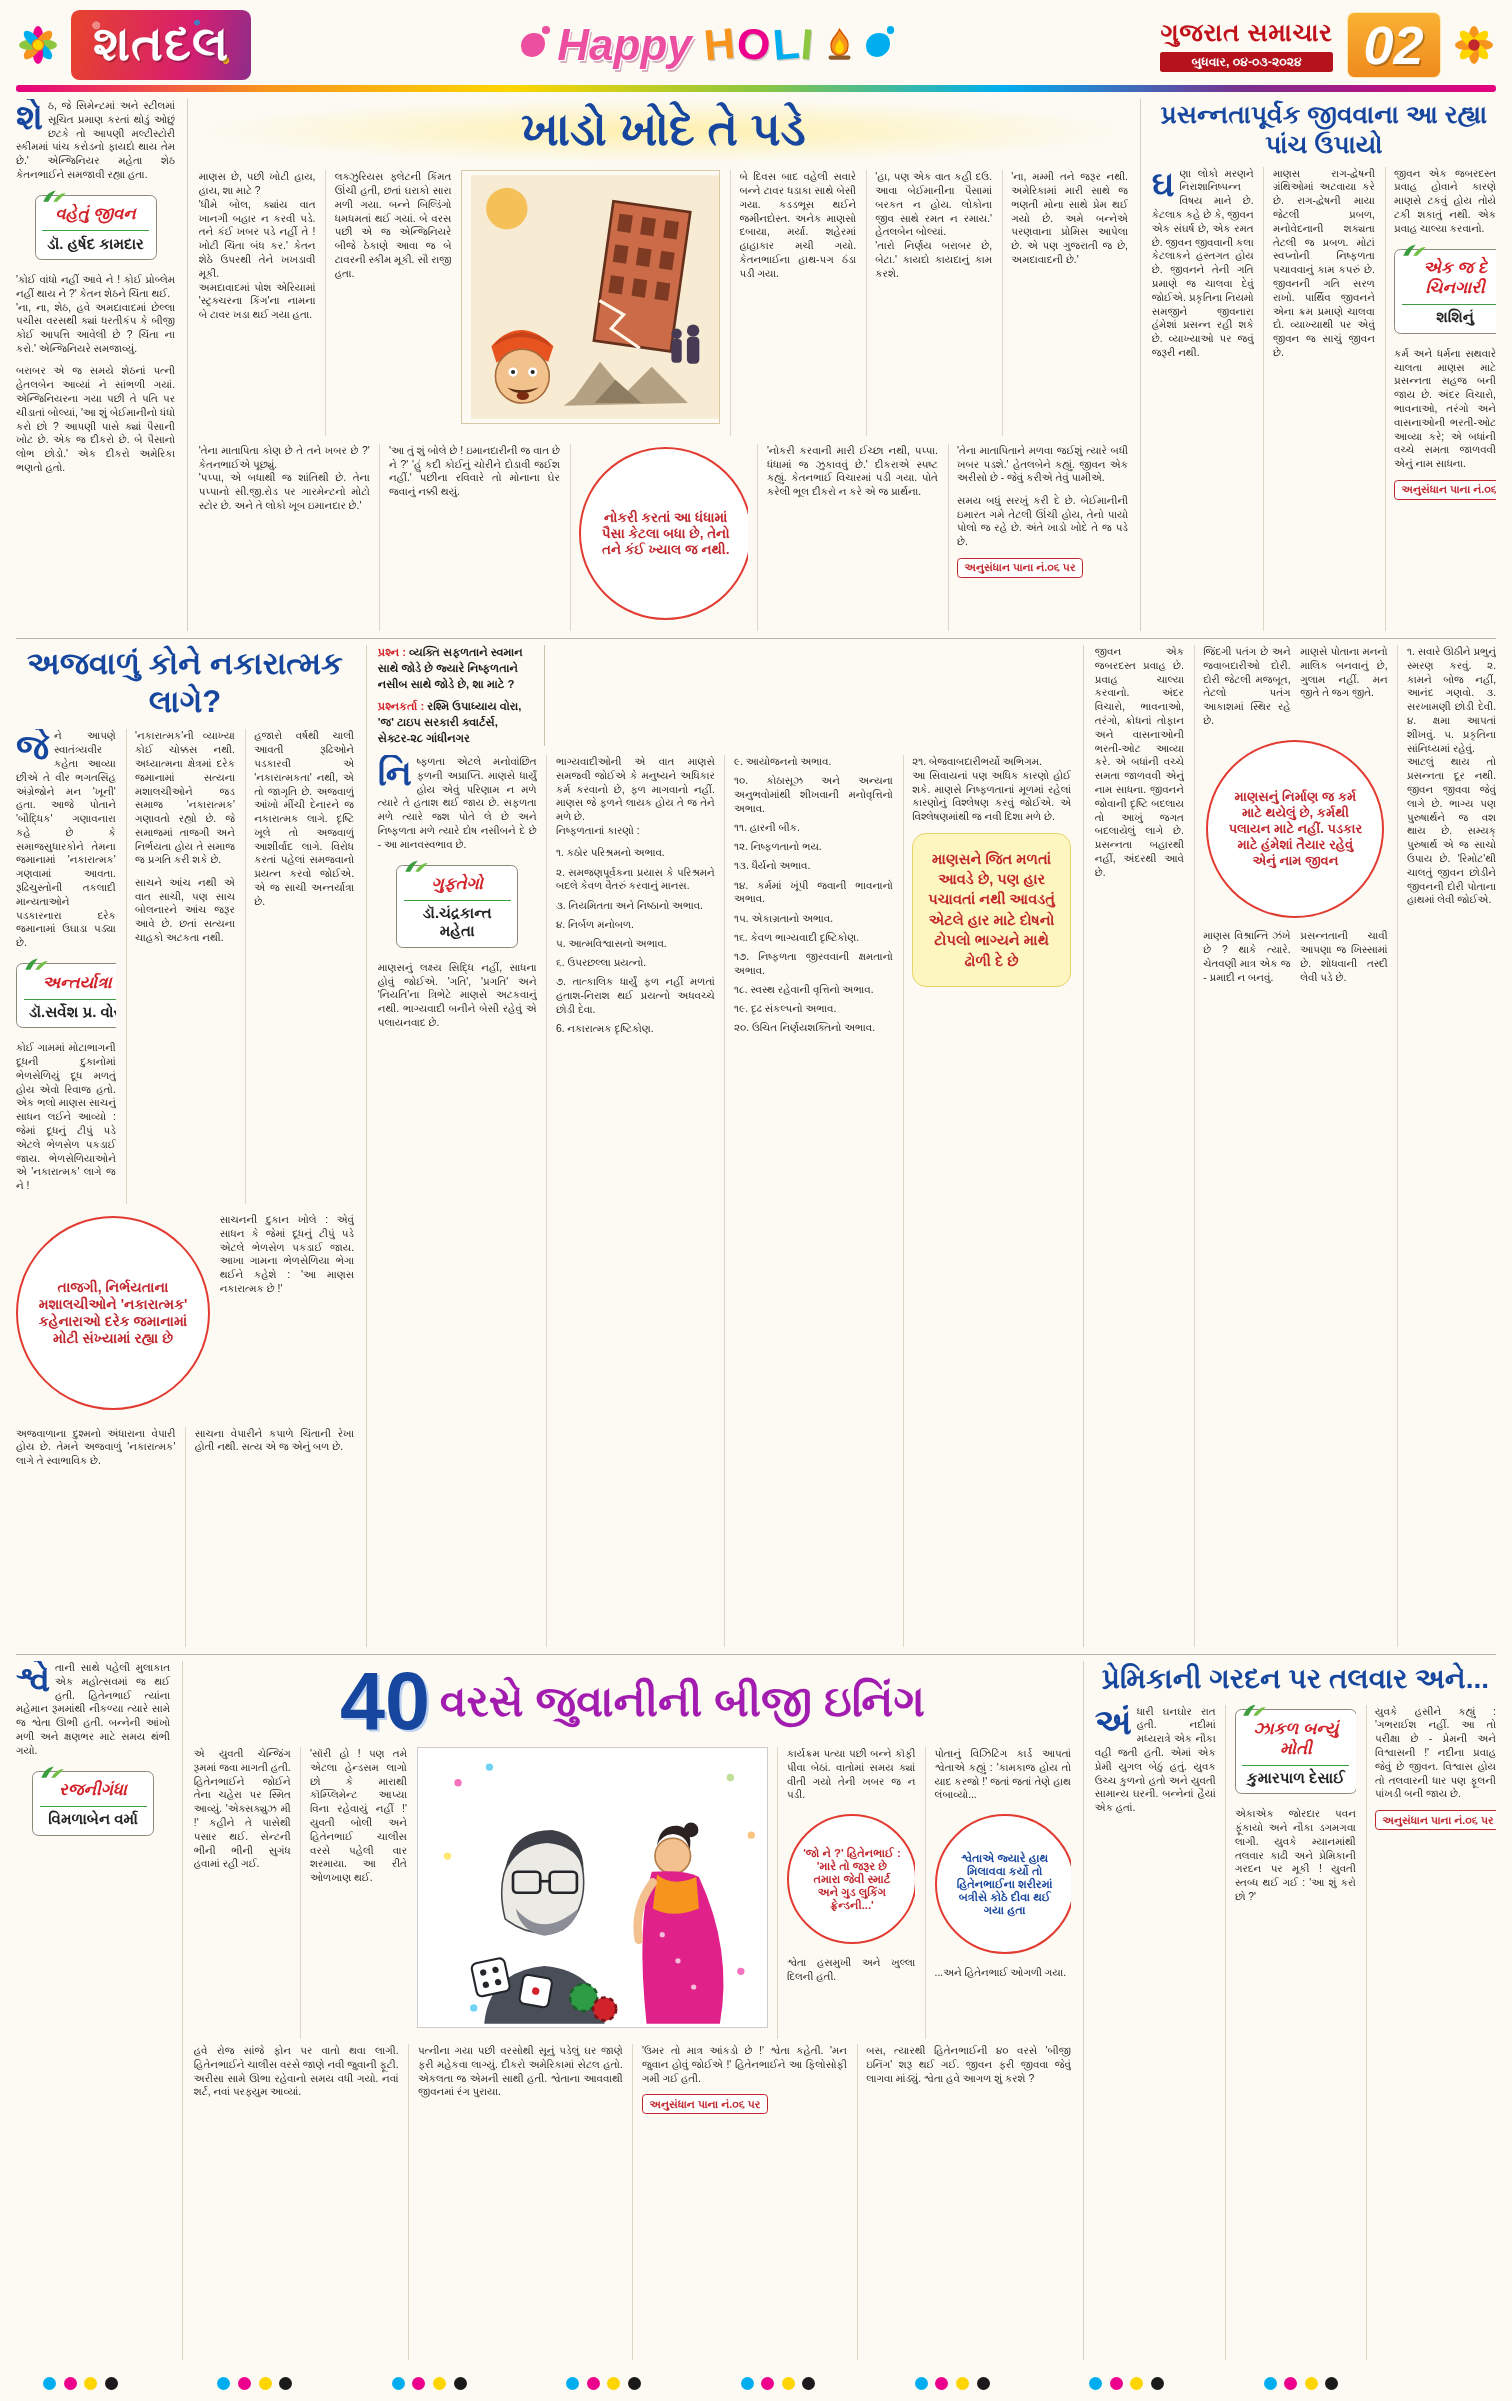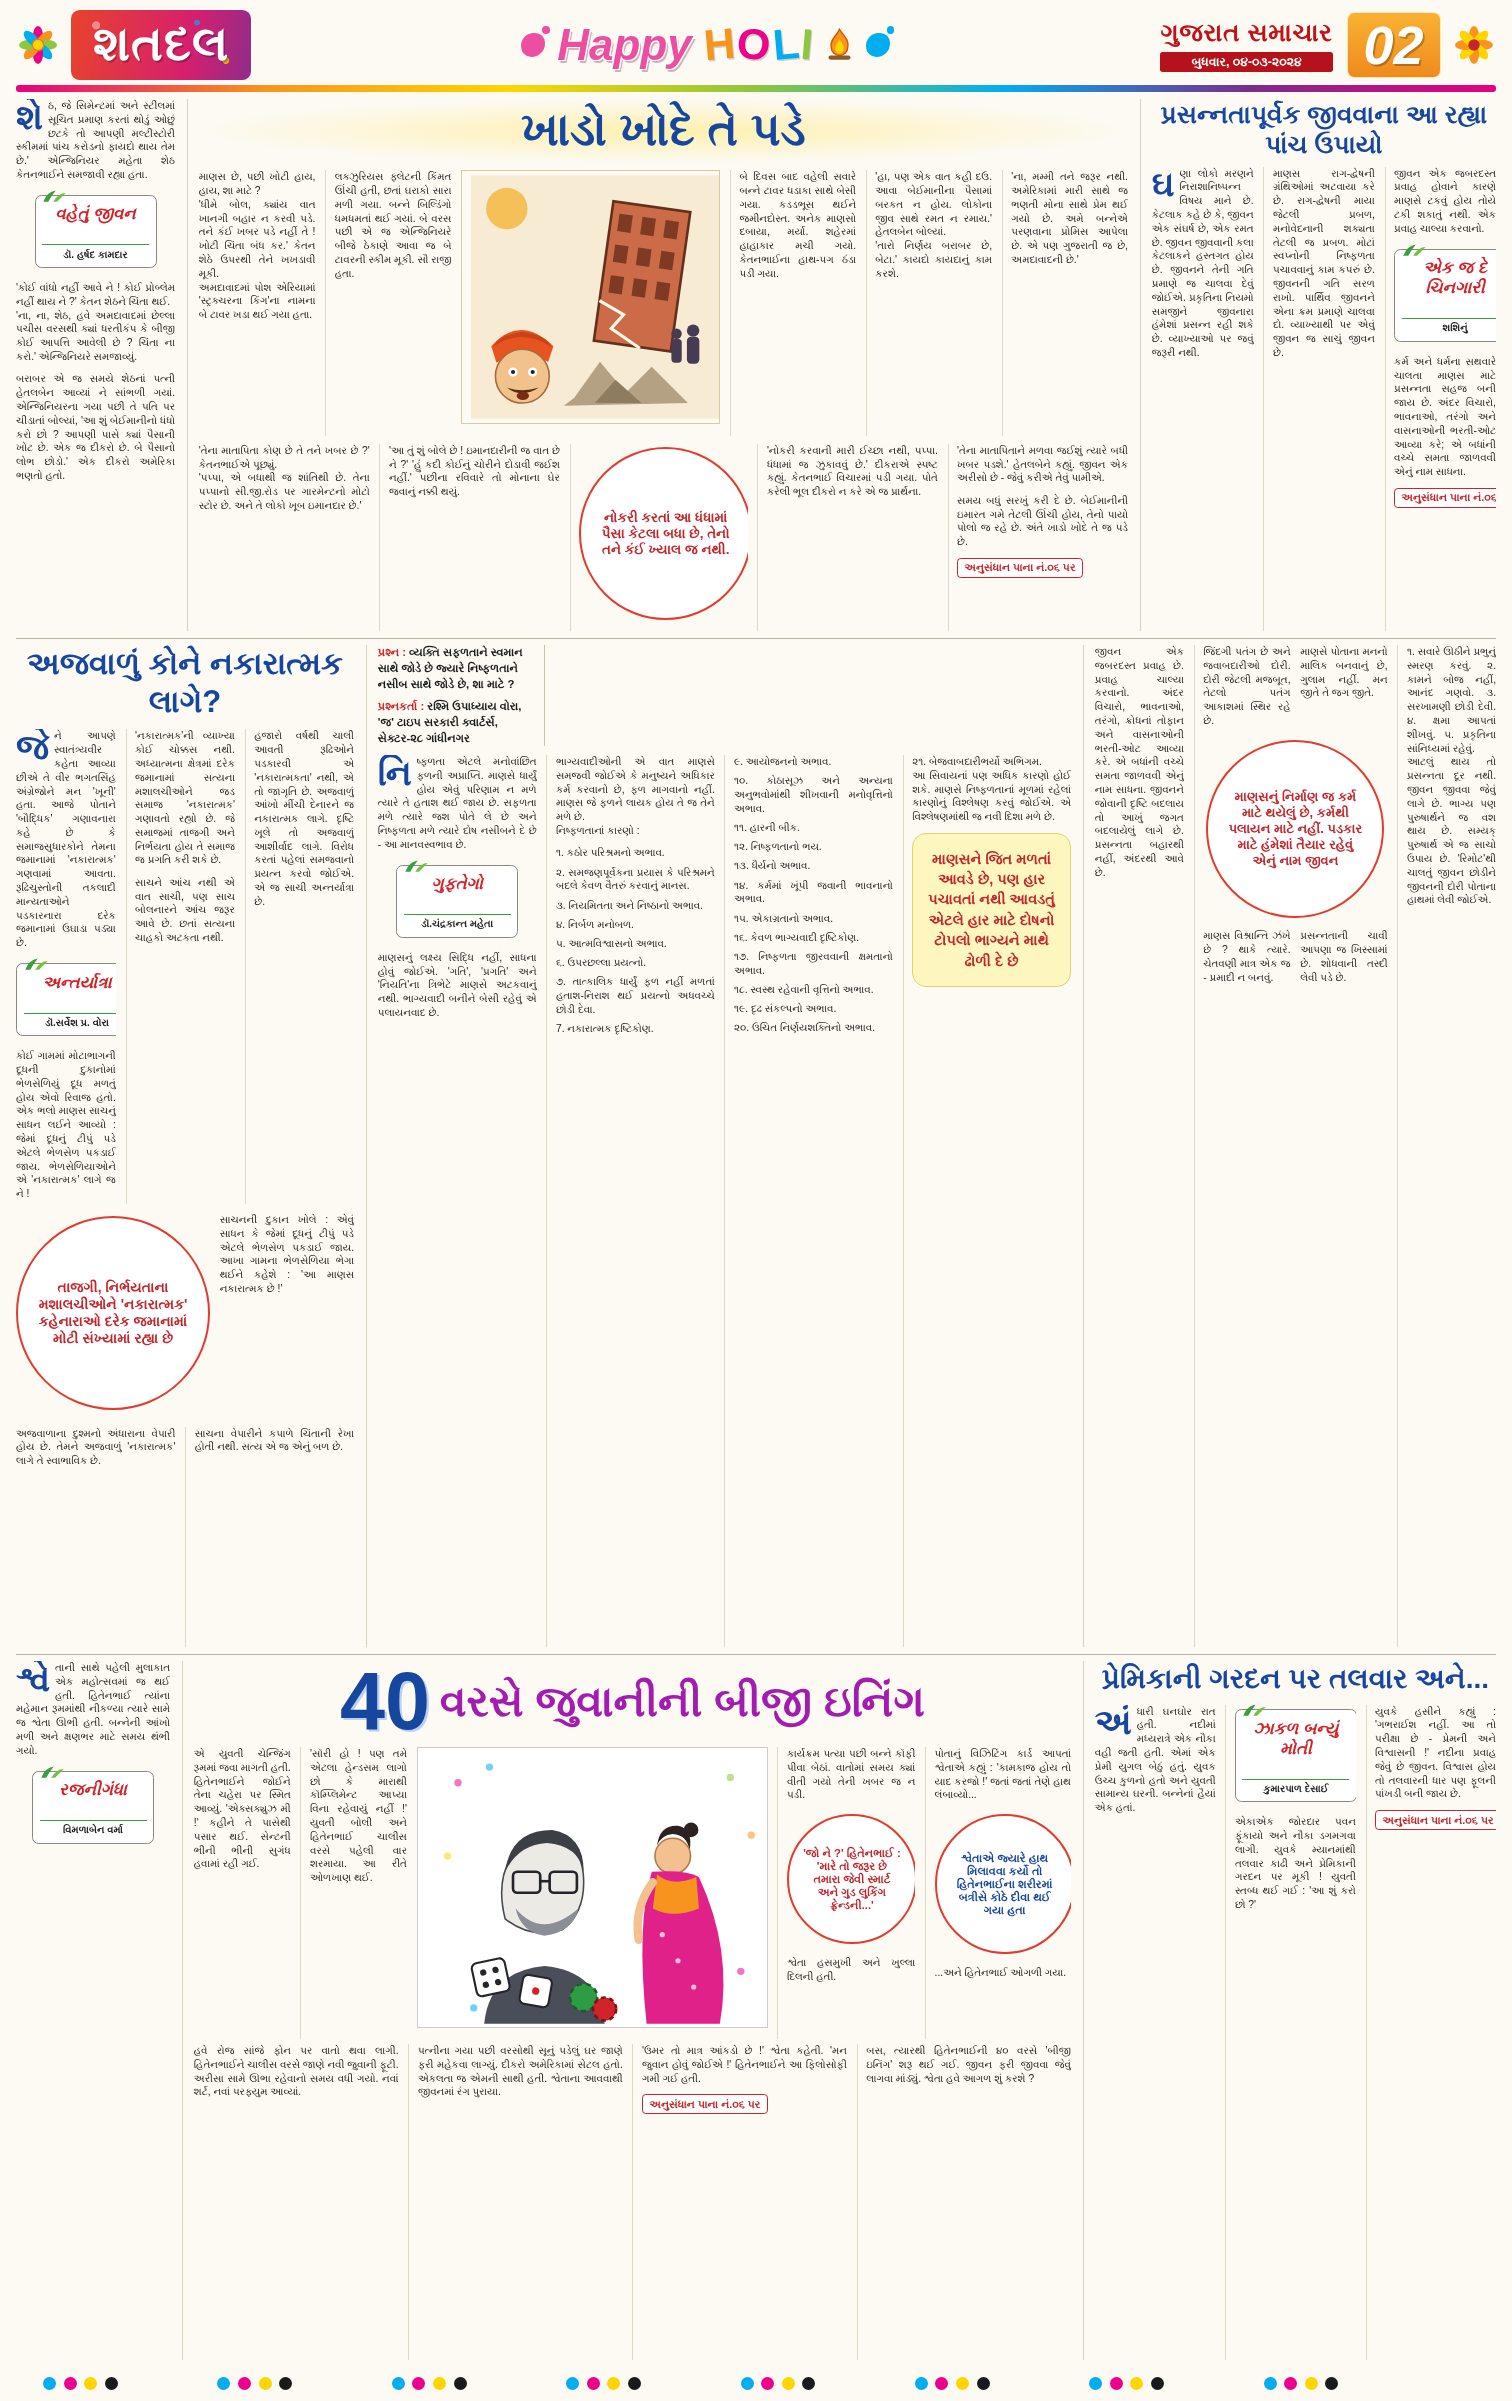--- a/index.html
+++ b/index.html
@@ -51,21 +51,21 @@
   .sect + .sect{ border-left:0.5px solid #d6d2c0; padding-left:10.8px; }
   .bt{ font-size:10.3px; line-height:1.34; text-align:justify; white-space:pre-line; }
   .cols{ display:flex; gap:9.7px; }
   .vr > * + *{ border-left:0.5px solid #ddd8c6; padding-left:8.6px; }
   .stack{ display:flex; flex-direction:column; gap:8.6px; flex:1; min-width:0; overflow:hidden; }
   .dropcap{ float:left; font-size:35px; line-height:.88; font-weight:bold; color:#17469e; padding:2.7px 4.9px 0 0; }
   .badge{ border:1.1px solid #8a897b; border-radius:6.5px; background:#fff; padding:8.6px 6.5px 6.5px; text-align:center;
           width:122px; margin:4.3px auto; position:relative; flex:0 0 auto; }
   .badge .leaf{ position:absolute; top:-7.6px; left:6.5px; width:25px; height:15px; }
   .badge-title{ color:#d3232a; font-weight:bold; font-style:italic; font-size:16.7px; }
-  .badge-author{ font-size:10px; font-weight:bold; color:#222; margin-top:20px; border-top:1.6px solid #3a9e3f; padding-top:3.2px; }
+  .badge-author{ font-size:15px; font-weight:bold; color:#222; margin-top:6px; border-top:1.6px solid #3a9e3f; padding-top:3.2px; }
   .circle{ border:2.2px solid #e23b32; border-radius:50%; background:#fff; display:flex; align-items:center; justify-content:center;
            text-align:center; font-weight:bold; color:#c1272d; padding:19.4px; flex:0 0 auto; margin:3.2px auto; }
   .circle.blue{ color:#17469e; }
   .cont-note{ border:1.1px solid #c1272d; color:#c1272d; font-weight:bold; font-size:10.8px; padding:2.7px 6.5px;
               border-radius:3.8px; width:max-content; background:#fff; flex:0 0 auto; }
   .ybox{ background:#fdf6bf; border:0.5px solid #e8d26a; border-radius:14px; padding:15px 13px; text-align:center;
          color:#c1272d; font-weight:bold; font-size:14.6px; line-height:1.4; flex:0 0 auto; }
   .red{ color:#d3232a; }
 
   
@@ -361,21 +361,21 @@
             <p class="bt">ભાગ્યવાદીઓની એ વાત માણસે સમજવી જોઈએ કે મનુષ્યને અધિકાર કર્મ કરવાનો છે, ફળ માગવાનો નહીં. માણસ જે ફળને લાયક હોય તે જ તેને મળે છે.
 નિષ્ફળતાનાં કારણો :</p>
             <div class="list">
                 <div class="li">૧. કઠોર પરિશ્રમનો અભાવ.</div>
                 <div class="li">૨. સમજણપૂર્વકના પ્રયાસ કે પરિશ્રમને બદલે કેવળ વૈતરું કરવાનું માનસ.</div>
                 <div class="li">૩. નિયમિતતા અને નિષ્ઠાનો અભાવ.</div>
                 <div class="li">૪. નિર્બળ મનોબળ.</div>
                 <div class="li">૫. આત્મવિશ્વાસનો અભાવ.</div>
                 <div class="li">૬. ઉપરછલ્લા પ્રયત્નો.</div>
                 <div class="li">૭. તાત્કાલિક ધાર્યું ફળ નહીં મળતાં હતાશ-નિરાશ થઈ પ્રયત્નો અધવચ્ચે છોડી દેવા.</div>
-                <div class="li">7. નકારાત્મક દૃષ્ટિકોણ.</div>
+                <div class="li">6. નકારાત્મક દૃષ્ટિકોણ.</div>
               </div>
           </div>
           <div class="stack">
             <div class="list">
                 <div class="li">૯. આયોજનનો અભાવ.</div>
                 <div class="li">૧૦. કોઠાસૂઝ અને અન્યના અનુભવોમાંથી શીખવાની મનોવૃત્તિનો અભાવ.</div>
                 <div class="li">૧૧. હારની બીક.</div>
                 <div class="li">૧૨. નિષ્ફળતાનો ભય.</div>
                 <div class="li">૧૩. ધૈર્યનો અભાવ.</div>
                 <div class="li">૧૪. કર્મમાં ખૂંપી જવાની ભાવનાનો અભાવ.</div>

